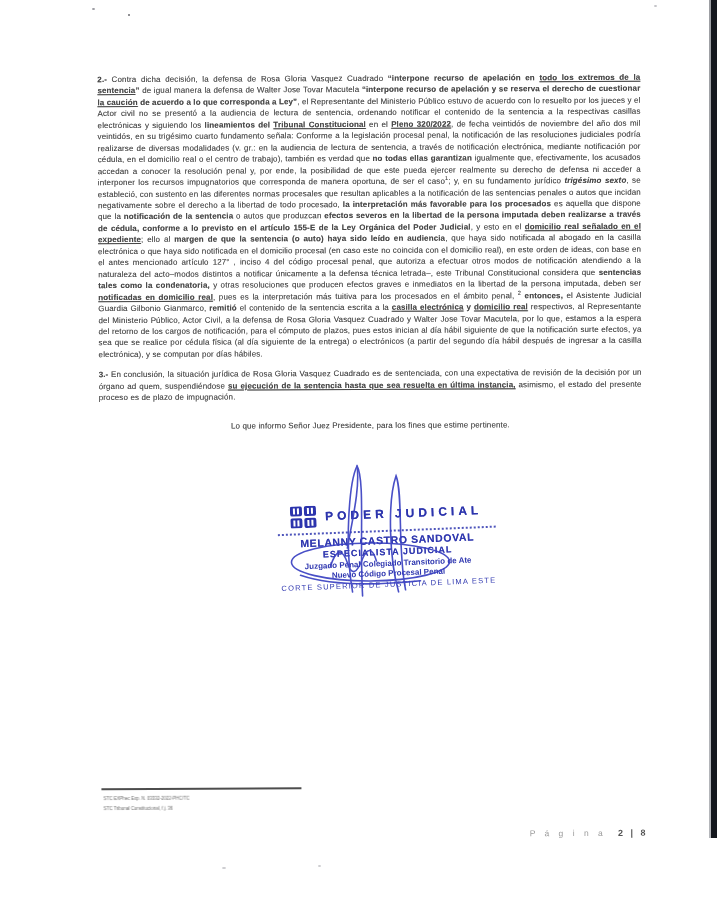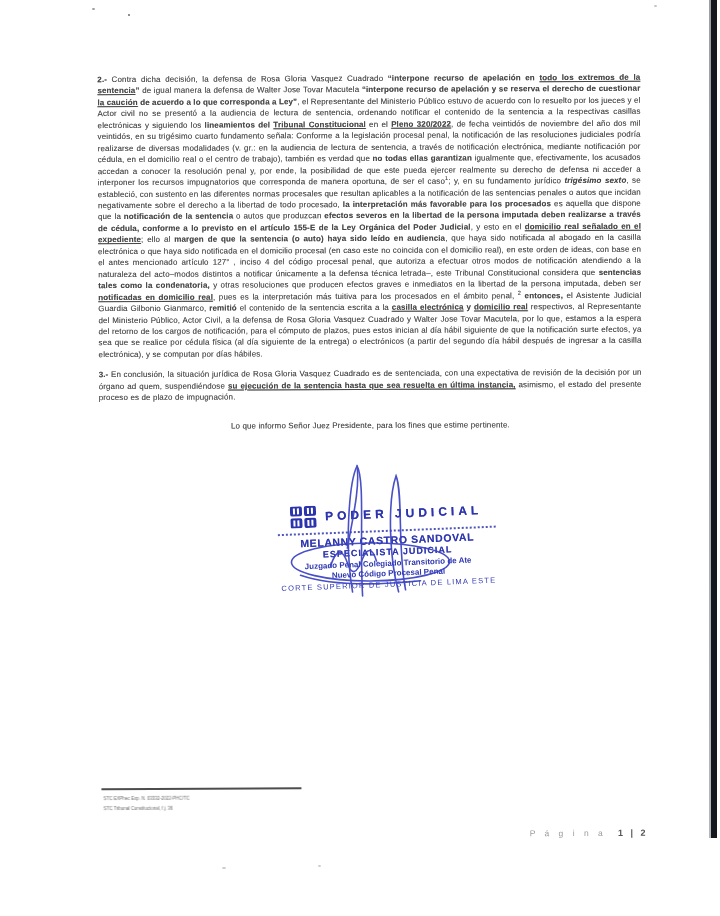--- a/index.html
+++ b/index.html
@@ -98,21 +98,21 @@
     </div>
 
     <div class="fn-rule"></div>
     <div class="footnotes">
       <div>STC EXPhec Exp. N. 03332-2022-PHC/TC</div>
       <div>STC Tribunal Constitucional, f.j. 36</div>
     </div>
 
     <div class="pagenum">
       <span>P á g i n a</span>&nbsp;
-      <b>1 | 2</b>
+      <b>2 | 8</b>
     </div>
   </div>
 
   <div class="edge-strip-fade"></div>
   <div class="edge-strip"></div>
   <div class="speck" style="left:92px;top:8px;width:3px;height:2px;"></div>
   <div class="speck" style="left:128px;top:14px;width:2px;height:2px;background:#6b6b70;"></div>
   <div class="speck" style="left:654px;top:5px;width:3px;height:2px;opacity:.6;"></div>
   <div class="speck" style="left:222px;top:867px;width:4px;height:2px;opacity:.5;"></div>
   <div class="speck" style="left:318px;top:865px;width:3px;height:2px;opacity:.5;"></div>

